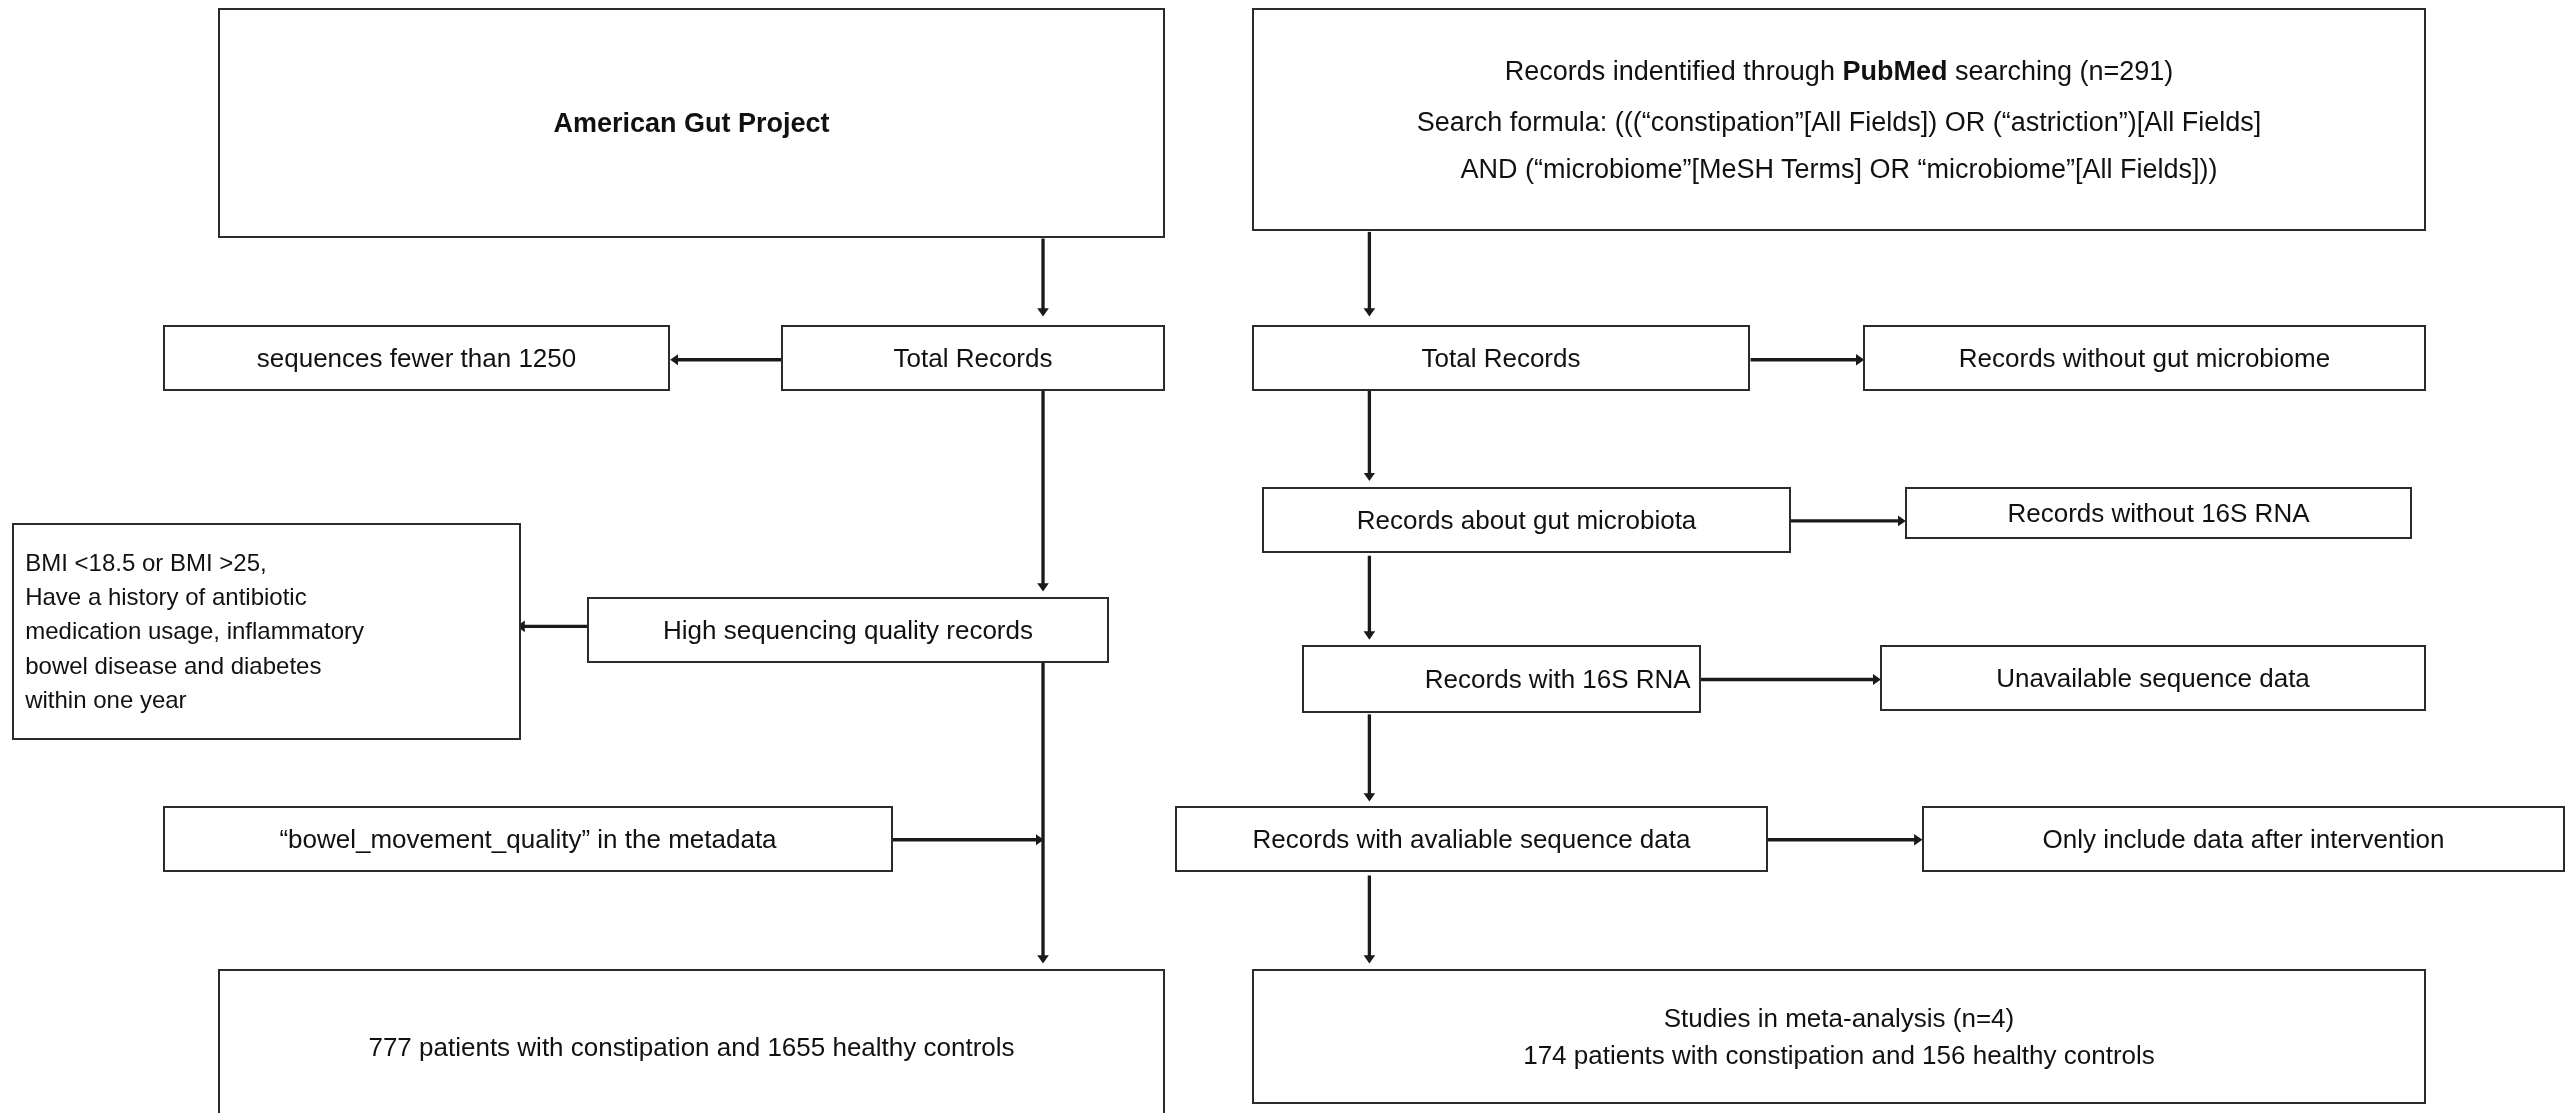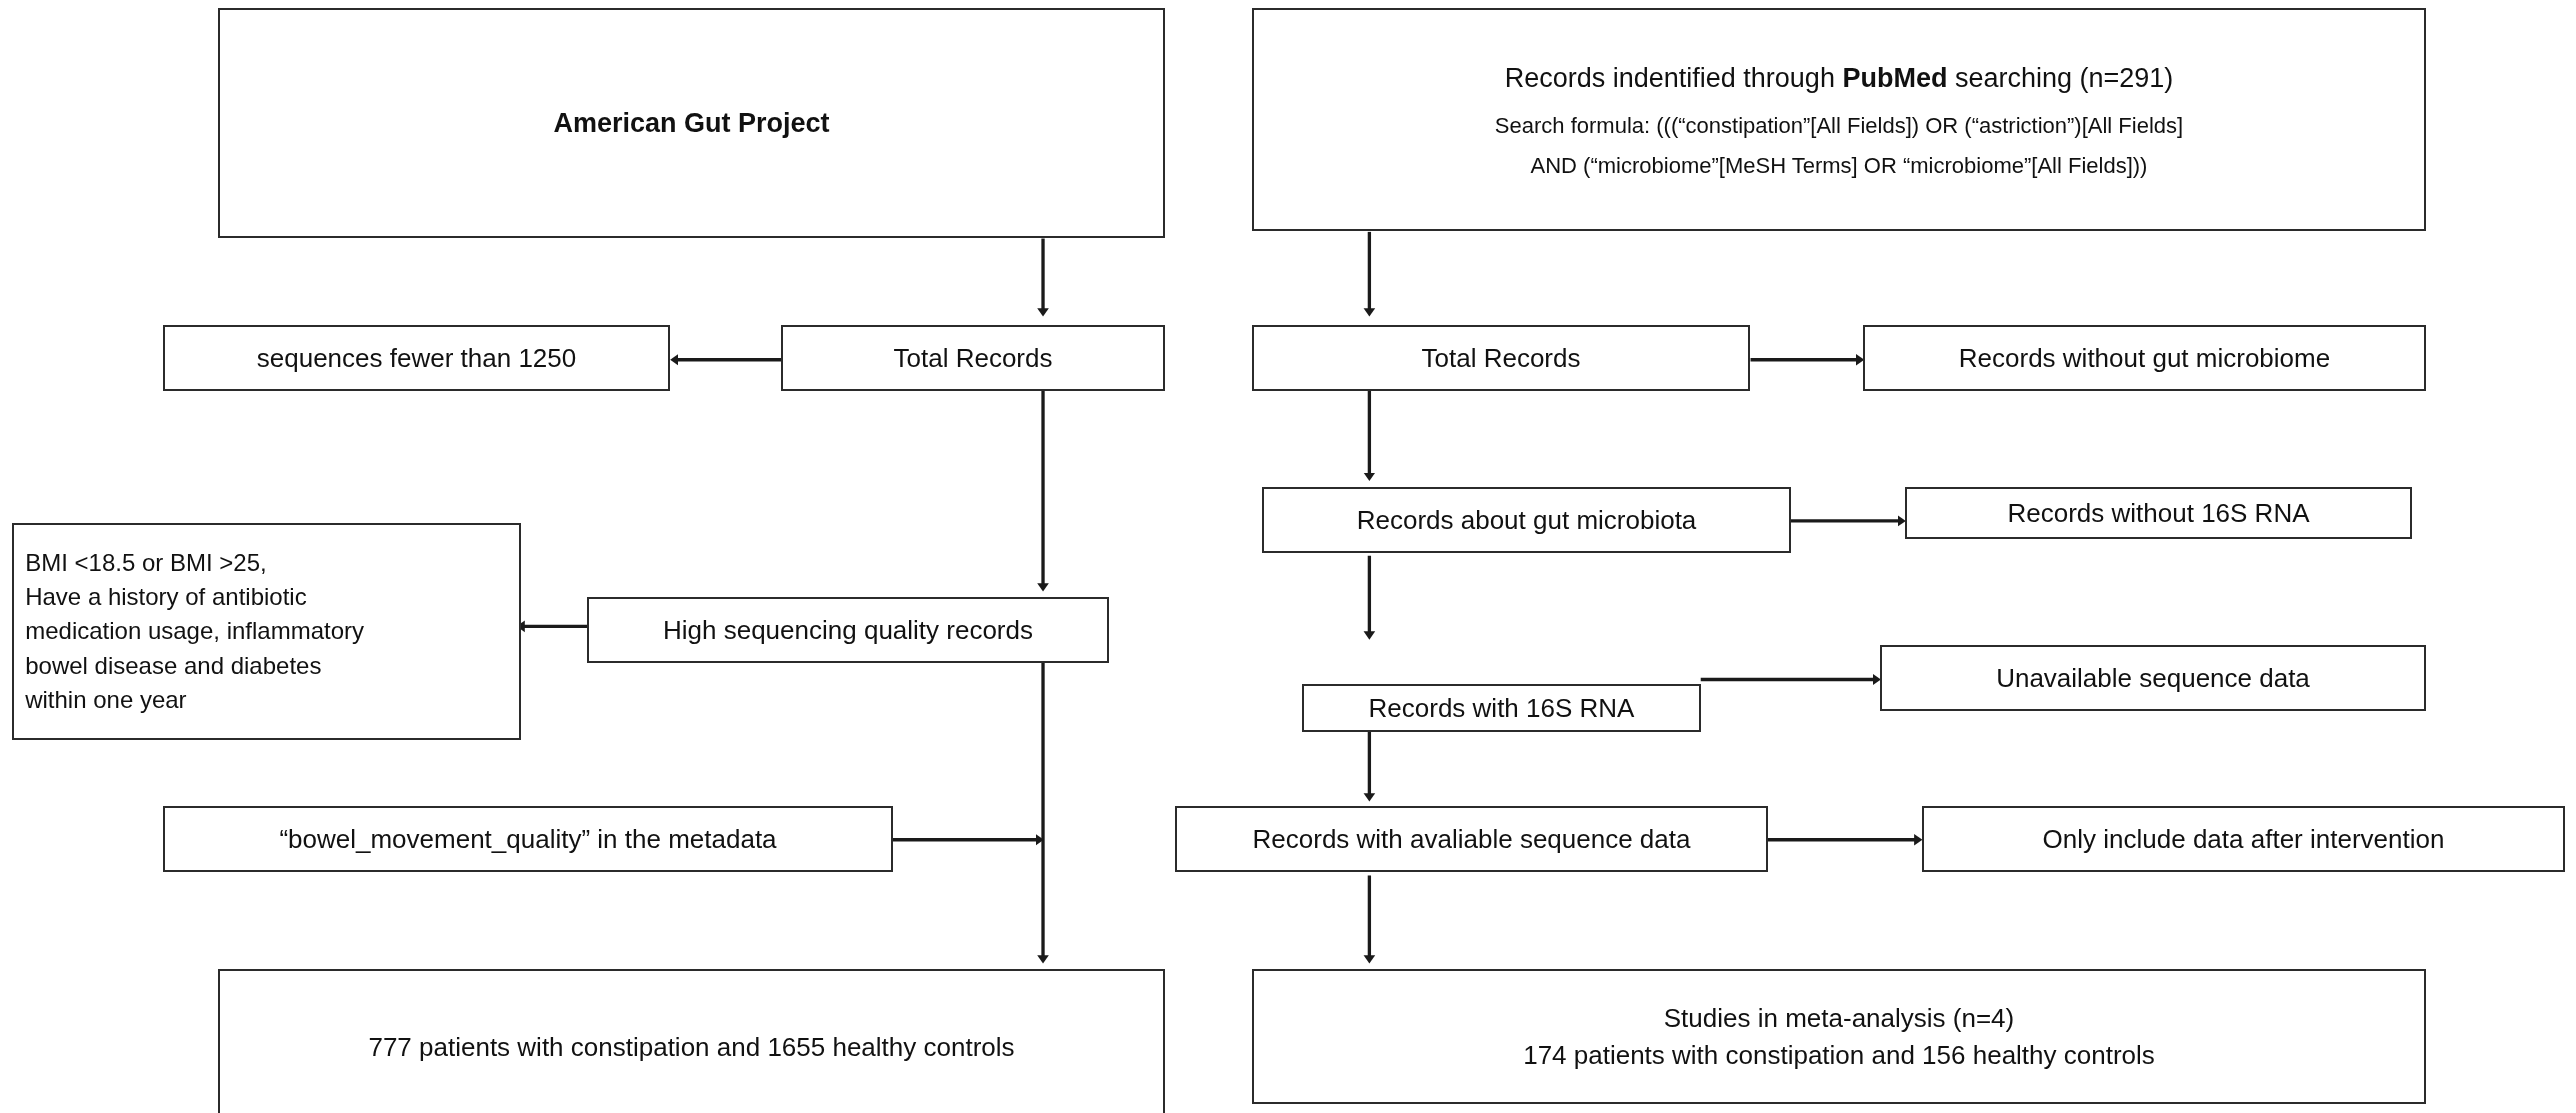--- a/index.html
+++ b/index.html
@@ -37,21 +37,21 @@
     justify-content: flex-start;
     text-align: left;
   }
   .node.left-align .txt {
     padding: 0 11.6px;
   }
   .t-33 { font-size: 27px; }
   .t-31 { font-size: 26px; }
   .t-30 { font-size: 25px; }
   .t-29 { font-size: 24px; }
-  .t-28 { font-size: 22px; }
+  .t-28 { font-size: 27px; }
   .bold { font-weight: bold; }
   .ln-tight { line-height: 1.42; }
 
   svg.edges {
     position: absolute;
     left: 0;
     top: 0;
     width: 2576px;
     height: 1114px;
     pointer-events: none;
@@ -150,21 +150,21 @@
   </div>
 
   <div class="node t-31" style="left:1262px; top:487px; width:529px; height:66px;">
     <span class="txt">Records about gut microbiota</span>
   </div>
 
   <div class="node t-31" style="left:1905px; top:487px; width:507px; height:52px;">
     <span class="txt">Records without 16S RNA</span>
   </div>
 
-  <div class="node t-31" style="left:1302px; top:684px; width:399px; height:48px;">
+  <div class="node t-31" style="left:1302px; top:645px; width:399px; height:68px;text-align:right;">
     <span class="txt">Records with 16S RNA</span>
   </div>
 
   <div class="node t-31" style="left:1880px; top:645px; width:546px; height:66px;">
     <span class="txt">Unavailable sequence data</span>
   </div>
 
   <div class="node t-31" style="left:1175px; top:806px; width:593px; height:66px;">
     <span class="txt">Records with avaliable sequence data</span>
   </div>

